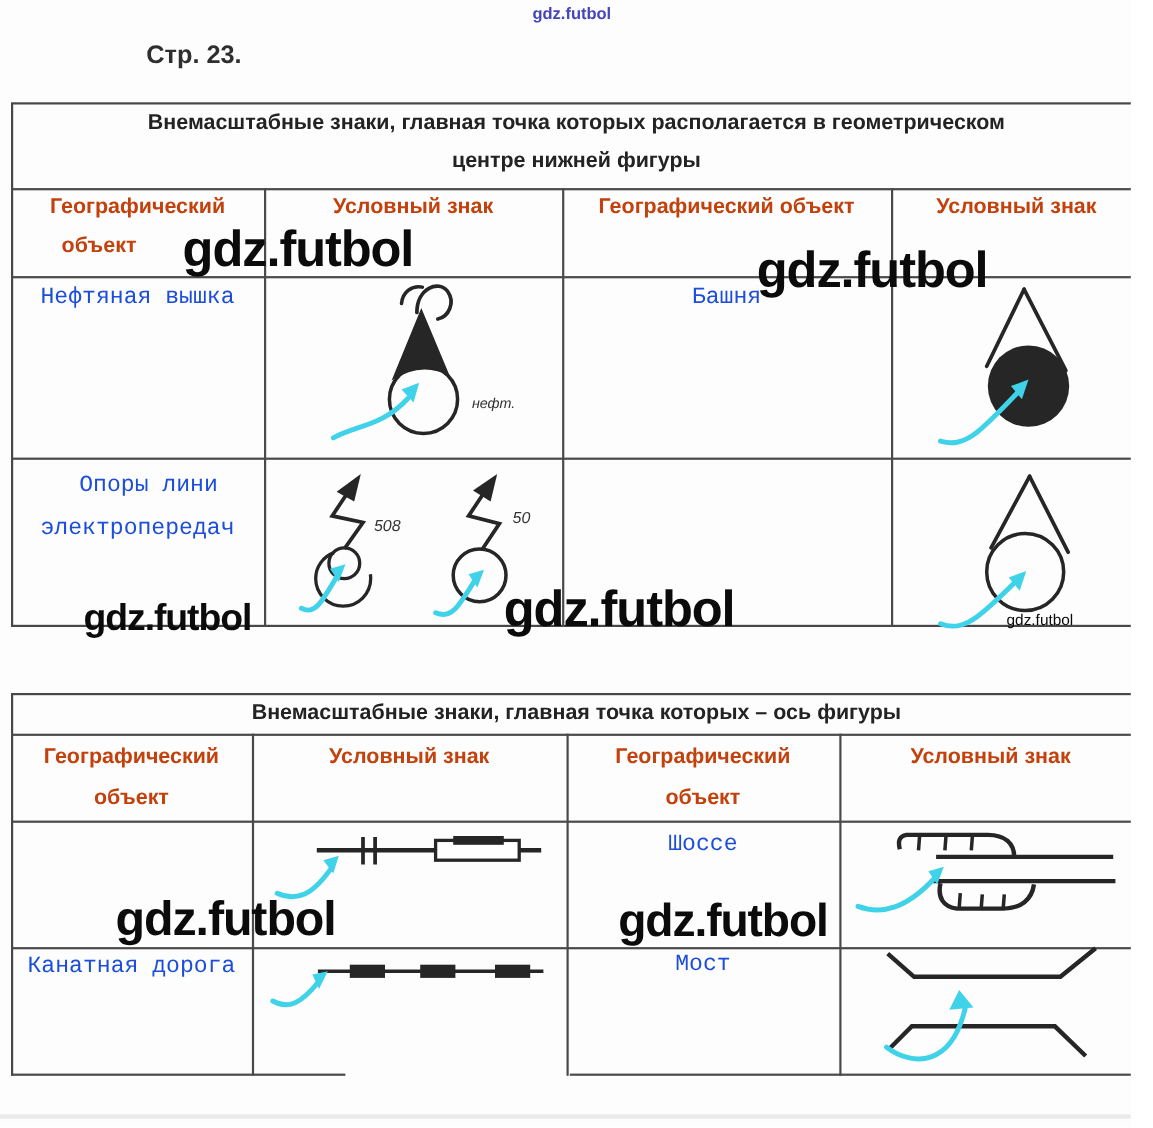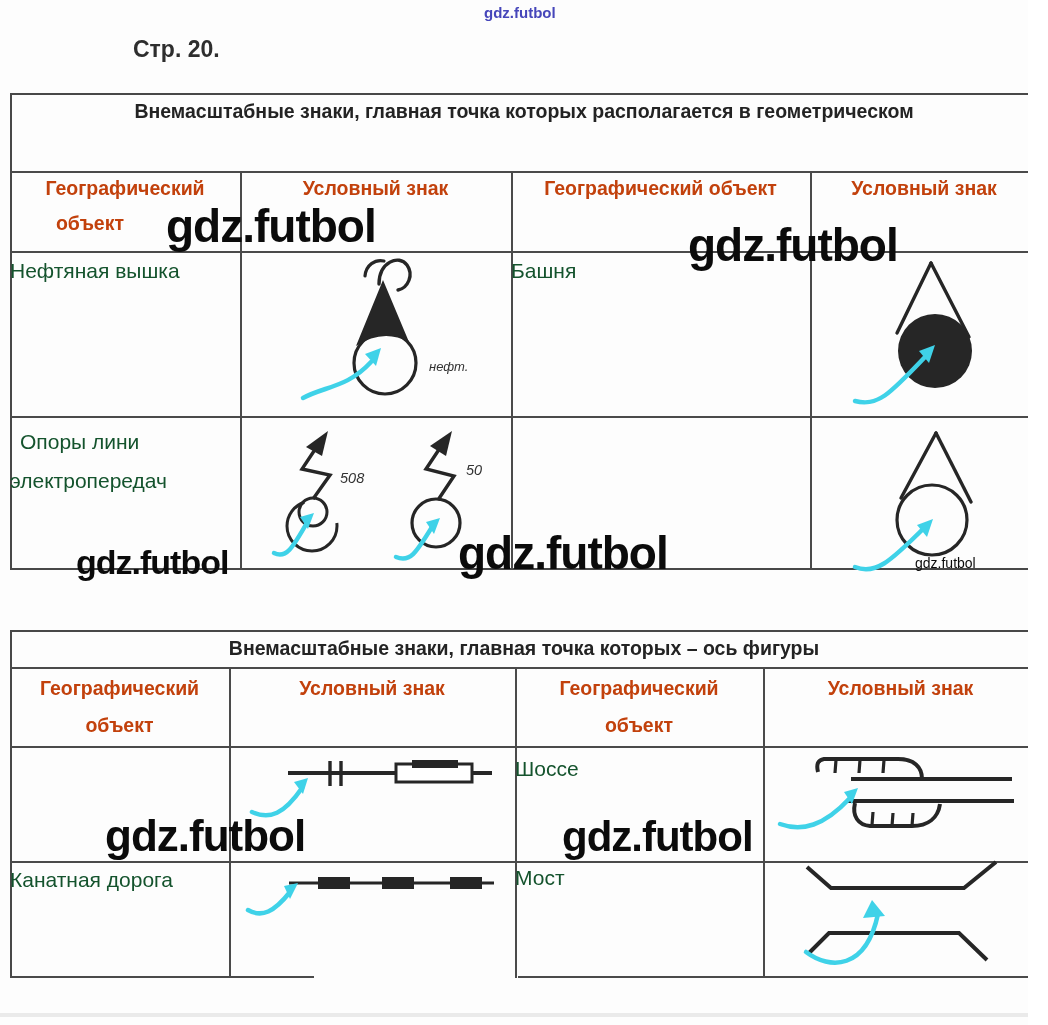--- a/index.html
+++ b/index.html
@@ -1,21 +1,21 @@
 <!DOCTYPE html>
 <html><head>
 <meta charset="utf-8">
 <style>
   html,body{margin:0;padding:0;background:#ffffff;}
   #canvas{position:relative;width:1028px;height:1025px;background:#fdfdfd;
           font-family:"Liberation Sans",sans-serif;overflow:hidden;}
   .abs{position:absolute;}
   .ttl{font-weight:bold;font-size:19.5px;color:#232323;text-align:center;}
   .hdr{font-weight:bold;font-size:19.5px;color:#c2410c;text-align:center;}
-  .lbl{font-size:21px;color:#14532d;text-align:left;}
+  .lbl{font-size:21px;color:#1d4ed8;text-align:center;font-family:Liberation Mono, monospace;}
   .hline{position:absolute;background:#4a4a4a;height:2px;}
   .vline{position:absolute;background:#4a4a4a;width:2px;}
   .tframe{position:absolute;border:2px solid #484848;box-sizing:border-box;}
   .wm{position:absolute;color:#0b0b0b;font-weight:600;line-height:1;letter-spacing:-1px;white-space:nowrap;}
   .wm-blue{position:absolute;color:#4646ba;font-weight:bold;line-height:1;white-space:nowrap;}
   .pagehead{position:absolute;font-weight:bold;font-size:23px;color:#2e2e2e;}
   svg{display:block;}
   .ink{stroke:#262626;fill:none;}
   .inkfill{fill:#262626;stroke:none;}
   .arw{stroke:#3fd2e8;fill:none;stroke-width:4.5;stroke-linecap:round;}
@@ -23,33 +23,34 @@
   .svgtxt{font-family:"Liberation Sans",sans-serif;font-style:italic;fill:#333333;}
   .scanstrip{position:absolute;background:#eaeaea;}
 </style>
 </head>
 <body>
 
 <div id="canvas">
 
   <div class="wm-blue" style="left:484px;top:5px;font-size:15px;">gdz.futbol</div>
 
-  <div class="pagehead" style="left:133px;top:36px;">Стр. 20.</div>
+  <div class="pagehead" style="left:133px;top:36px;">Стр. 23.</div>
 
   <div class="tframe" style="left:10px;top:93px;width:1028px;height:477px;"></div>
 
   <div class="hline" style="left:10px;top:171px;width:1028px;"></div>
   <div class="hline" style="left:10px;top:251px;width:1028px;"></div>
   <div class="hline" style="left:10px;top:416px;width:1028px;"></div>
 
   <div class="vline" style="left:240px;top:171px;height:399px;"></div>
   <div class="vline" style="left:511px;top:171px;height:399px;"></div>
   <div class="vline" style="left:810px;top:171px;height:399px;"></div>
 
   <div class="abs ttl" style="left:10px;top:100px;width:1028px;">Внемасштабные знаки, главная точка которых располагается в геометрическом</div>
+  <div class="abs ttl" style="left:10px;top:135px;width:1028px;">центре нижней фигуры</div>
 
   <div class="abs hdr" style="left:10px;top:177px;width:230px;">Географический</div>
   <div class="abs hdr" style="left:10px;top:212px;width:160px;">объект</div>
   <div class="abs hdr" style="left:240px;top:177px;width:271px;">Условный знак</div>
   <div class="abs hdr" style="left:511px;top:177px;width:299px;">Географический объект</div>
   <div class="abs hdr" style="left:810px;top:177px;width:228px;">Условный знак</div>
 
   <div class="abs lbl" style="left:10px;top:259px;width:230px;">Нефтяная вышка</div>
   <div class="abs lbl" style="left:511px;top:259px;width:299px;">Башня</div>
   <div class="abs lbl" style="left:20px;top:430px;width:230px;">Опоры лини</div>

